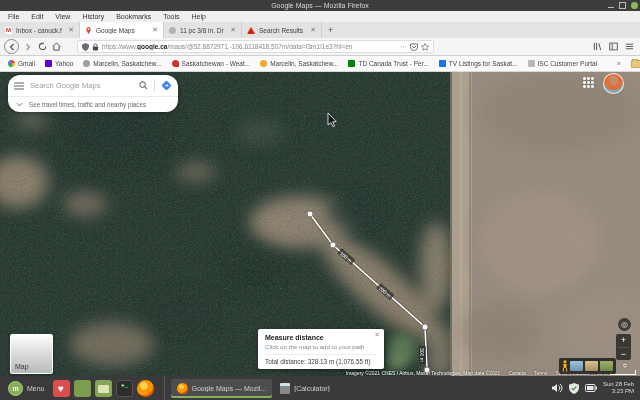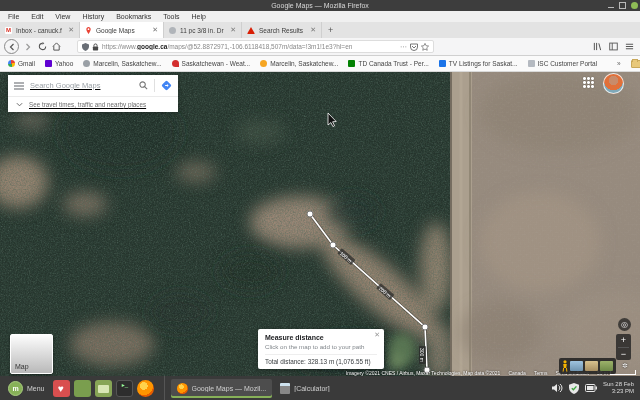--- a/index.html
+++ b/index.html
@@ -41,22 +41,22 @@
   
   #bmbar{left:0;top:56px;width:640px;height:16px;background:#fafafa;border-bottom:1px solid #d9d9d9;
          display:flex;align-items:center;gap:10px;padding:0 8px;font-size:6.5px;color:#444;box-sizing:border-box;}
   .bm{display:flex;align-items:center;gap:3px;white-space:nowrap;}
   #bm-spacer{flex:1;}
   .folder{width:9px;height:6px;background:#e8c87a;border:1px solid #c9a85a;border-radius:1px;position:relative;}
   .folder:before{content:"";position:absolute;left:0;top:-2px;width:4px;height:2px;background:#e8c87a;border:1px solid #c9a85a;border-bottom:none;}
   
   #content{left:0;top:72px;width:640px;height:304px;background:#2b3a32;}
   
-  #searchcard{left:8px;top:3px;width:170px;background:#fff;border-radius:0;
-              box-shadow:0 1px 4px rgba(0,0,0,.3);z-index:5;text-decoration:underline;}
+  #searchcard{left:8px;top:3px;width:170px;background:#fff;border-radius:12px;
+              box-shadow:0 1px 4px rgba(0,0,0,.3);z-index:5;}
   #searchrow{height:21px;display:flex;align-items:center;padding:0 6px;gap:6px;}
   #searchinput{flex:1;font-size:7.5px;color:#9aa0a6;}
   #sep-v{width:1px;height:13px;background:#e0e0e0;}
   #travelrow{height:15px;border-top:1px solid #ebebeb;display:flex;align-items:center;gap:6px;
              padding:0 8px;font-size:6.3px;color:#6b6b6b;}
   
   #appsgrid{left:583px;top:5px;width:11px;height:11px;display:grid;grid-template-columns:repeat(3,3px);
             grid-template-rows:repeat(3,3px);gap:1px;}
   #appsgrid i{background:#fff;border-radius:50%;width:2.5px;height:2.5px;box-shadow:0 0 1px rgba(0,0,0,.6);}
   #avatar{left:603px;top:1px;width:19px;height:19px;border-radius:50%;border:1px solid rgba(255,255,255,.8);

